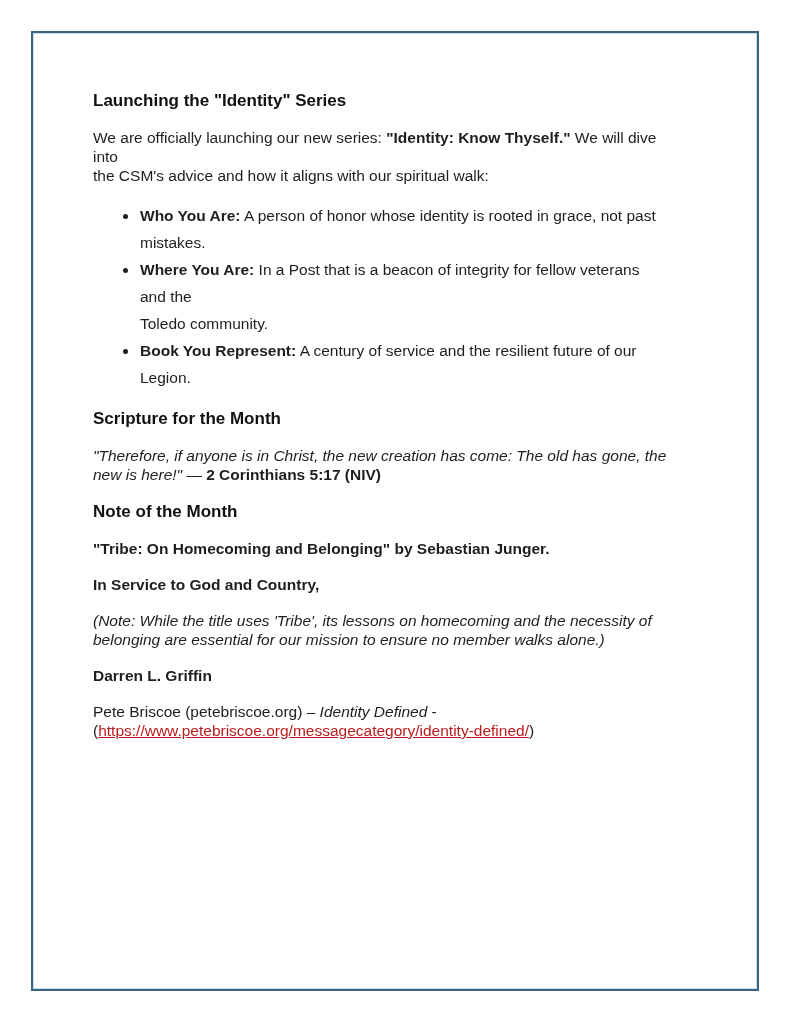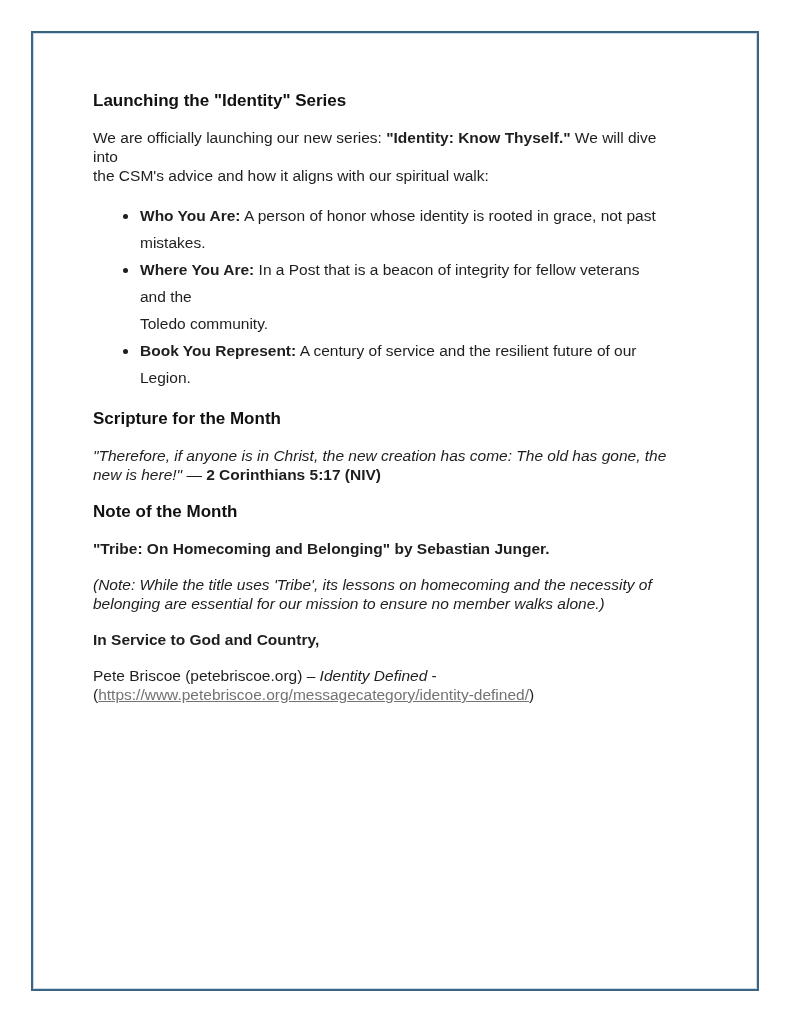--- a/index.html
+++ b/index.html
@@ -41,21 +41,21 @@
     list-style: disc outside;
   }
   ul.bullets li {
     line-height: 27px;
     white-space: pre-line;
     padding-left: 1px;
   }
   .b { font-weight: bold; }
   .i { font-style: italic; }
   a.doc-link {
-    color: #737373;
+    color: #b91c1c;
     text-decoration: underline;
     cursor: pointer;
   }
 </style>
 </head>
 <body>
 
 <div class="page">
   <div class="frame">
     <div class="content">
@@ -75,25 +75,26 @@
 
       <h2 class="heading">Scripture for the Month</h2>
 
       <p class="para"><span class="i">"Therefore, if anyone is in Christ, the new creation has come: The old has gone, the
 new is here!" — </span><span class="b">2 Corinthians 5:17 (NIV)</span></p>
 
       <h2 class="heading">Note of the Month</h2>
 
       <p class="para b">"Tribe: On Homecoming and Belonging" by Sebastian Junger.</p>
 
+      <p class="para b">In Service to God and Country,</p>
+
       <p class="para i">(Note: While the title uses 'Tribe', its lessons on homecoming and the necessity of
 belonging are essential for our mission to ensure no member walks alone.)</p>
 
-      <p class="para b">In Service to God and Country,</p>
-
+      <p class="para b">Darren L. Griffin</p>
 
 
       <p class="para"><span>Pete Briscoe (petebriscoe.org) – </span><span class="i">Identity Defined</span><span> -</span><span>
 (</span><a class="doc-link">https://www.petebriscoe.org/messagecategory/identity-defined/</a><span>)</span></p>
 
     </div>
   </div>
 </div>
 
 </body></html>

